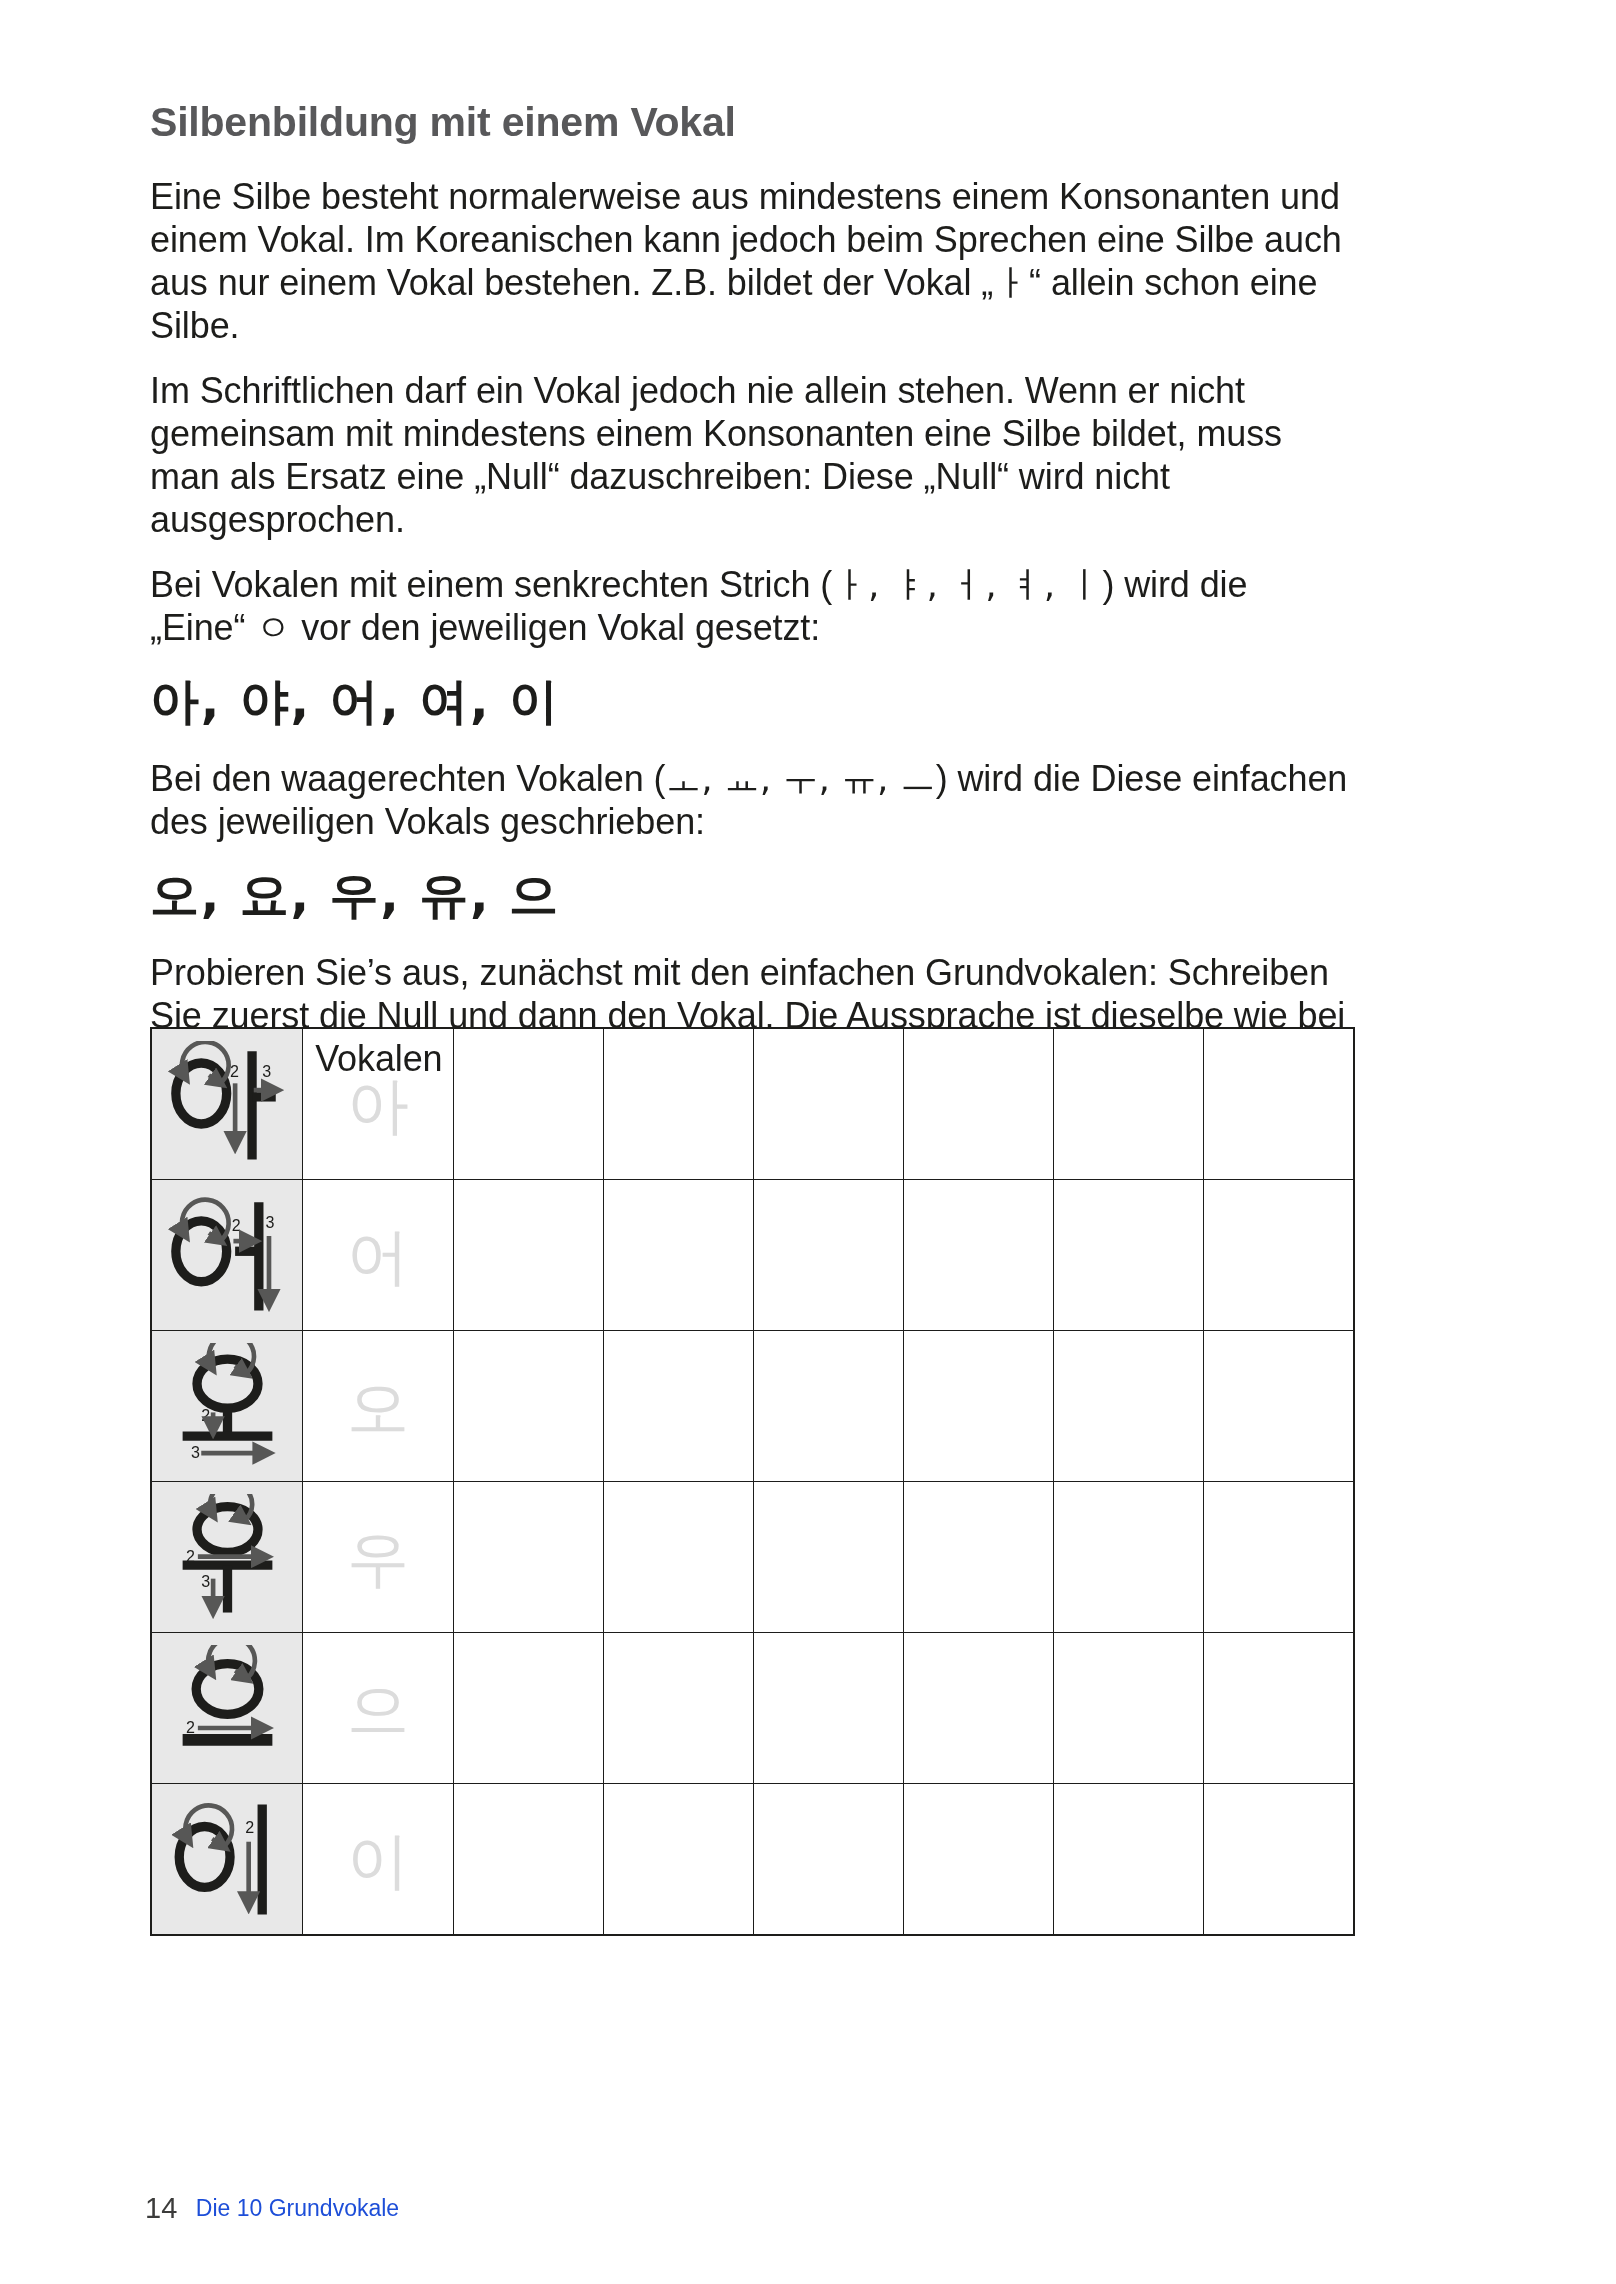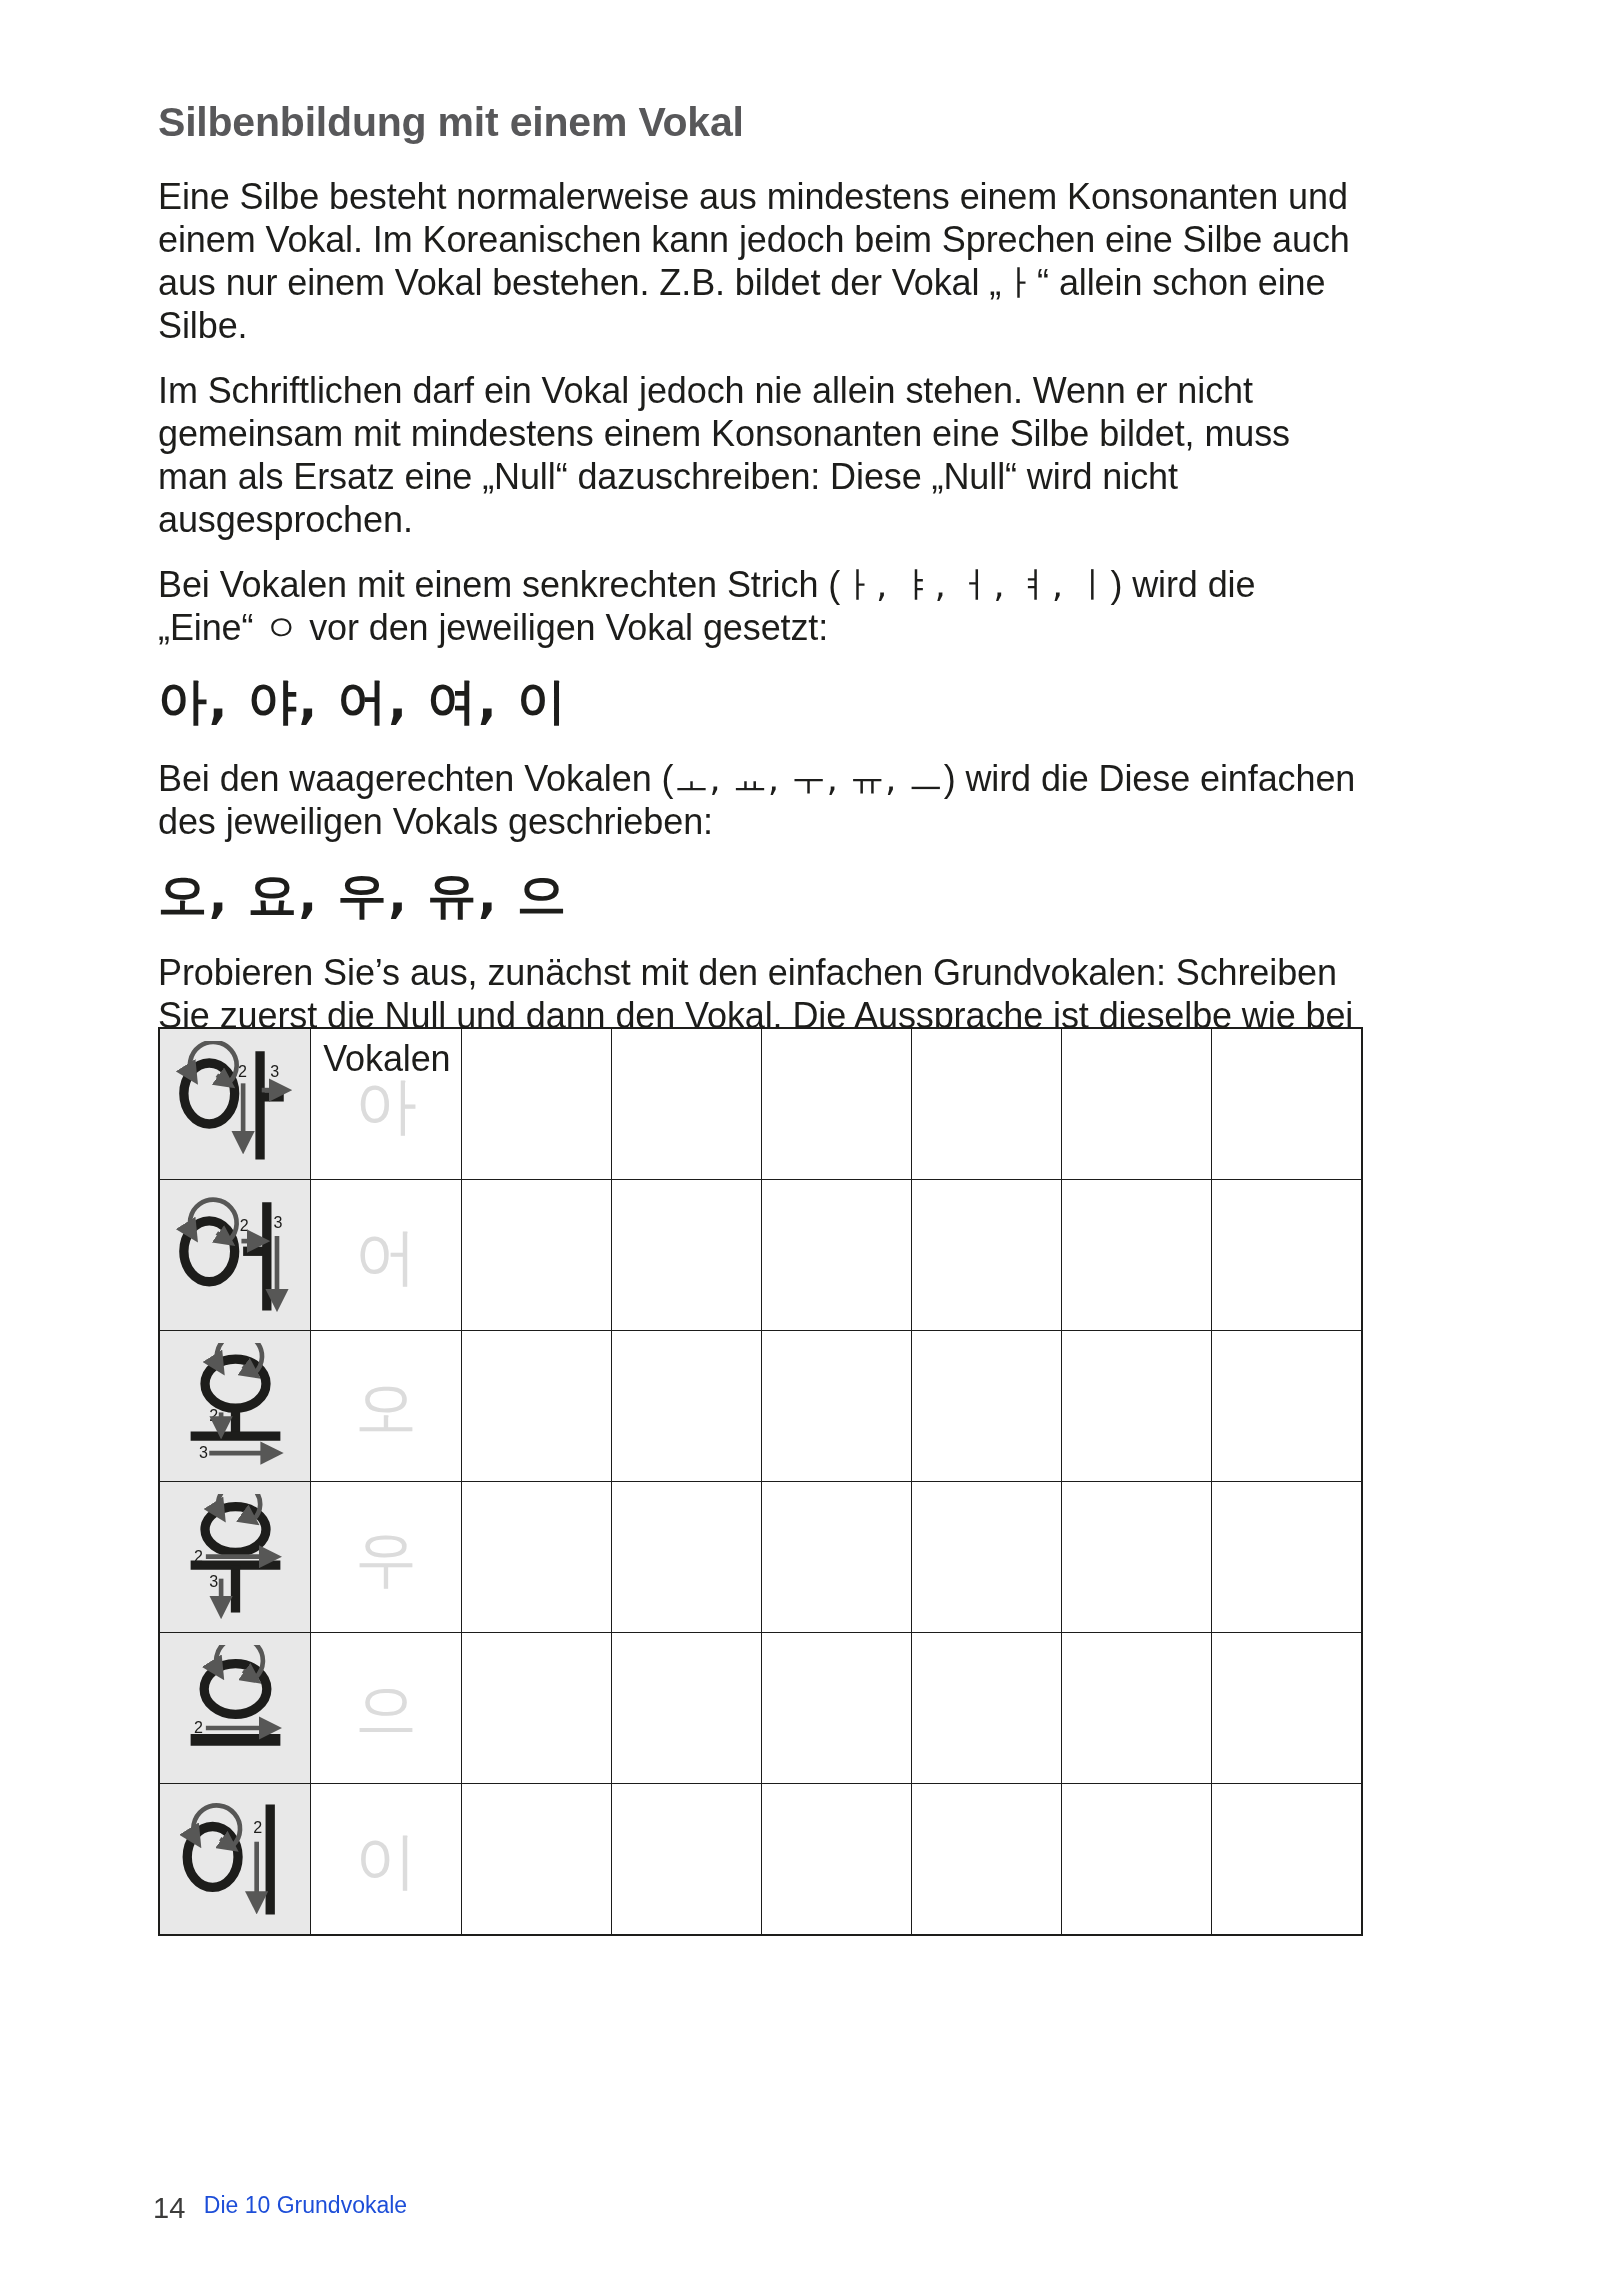--- a/index.html
+++ b/index.html
@@ -10,21 +10,21 @@
   body {
     width: 1616px;
     height: 2284px;
     font-family: "Liberation Sans", sans-serif;
     color: #1d1d1b;
     position: relative;
     overflow: hidden;
   }
   .page {
     position: absolute;
-    left: 8px; top: 0;
+    left: 0; top: 0;
     width: 1592px;
     height: 2284px;
     background: #ffffff;
   }
   .content {
     position: absolute;
     left: 150px;
     top: 100px;
     width: 1199px;
   }
@@ -104,21 +104,21 @@
   }
 
   .stroke-svg { display: block; margin: 0 auto; }
 
   
   .footer {
     position: absolute;
     left: 145px;
     top: 2192px;
     display: flex;
-    align-items: flex-start;
+    align-items: center;
     gap: 18.6px;
   }
   .footer .pagenum {
     font-size: 29px;
     color: #3c3c3b;
     font-weight: normal;
   }
   .footer .chapter {
     font-size: 23px;
     color: #1d4ed8;

